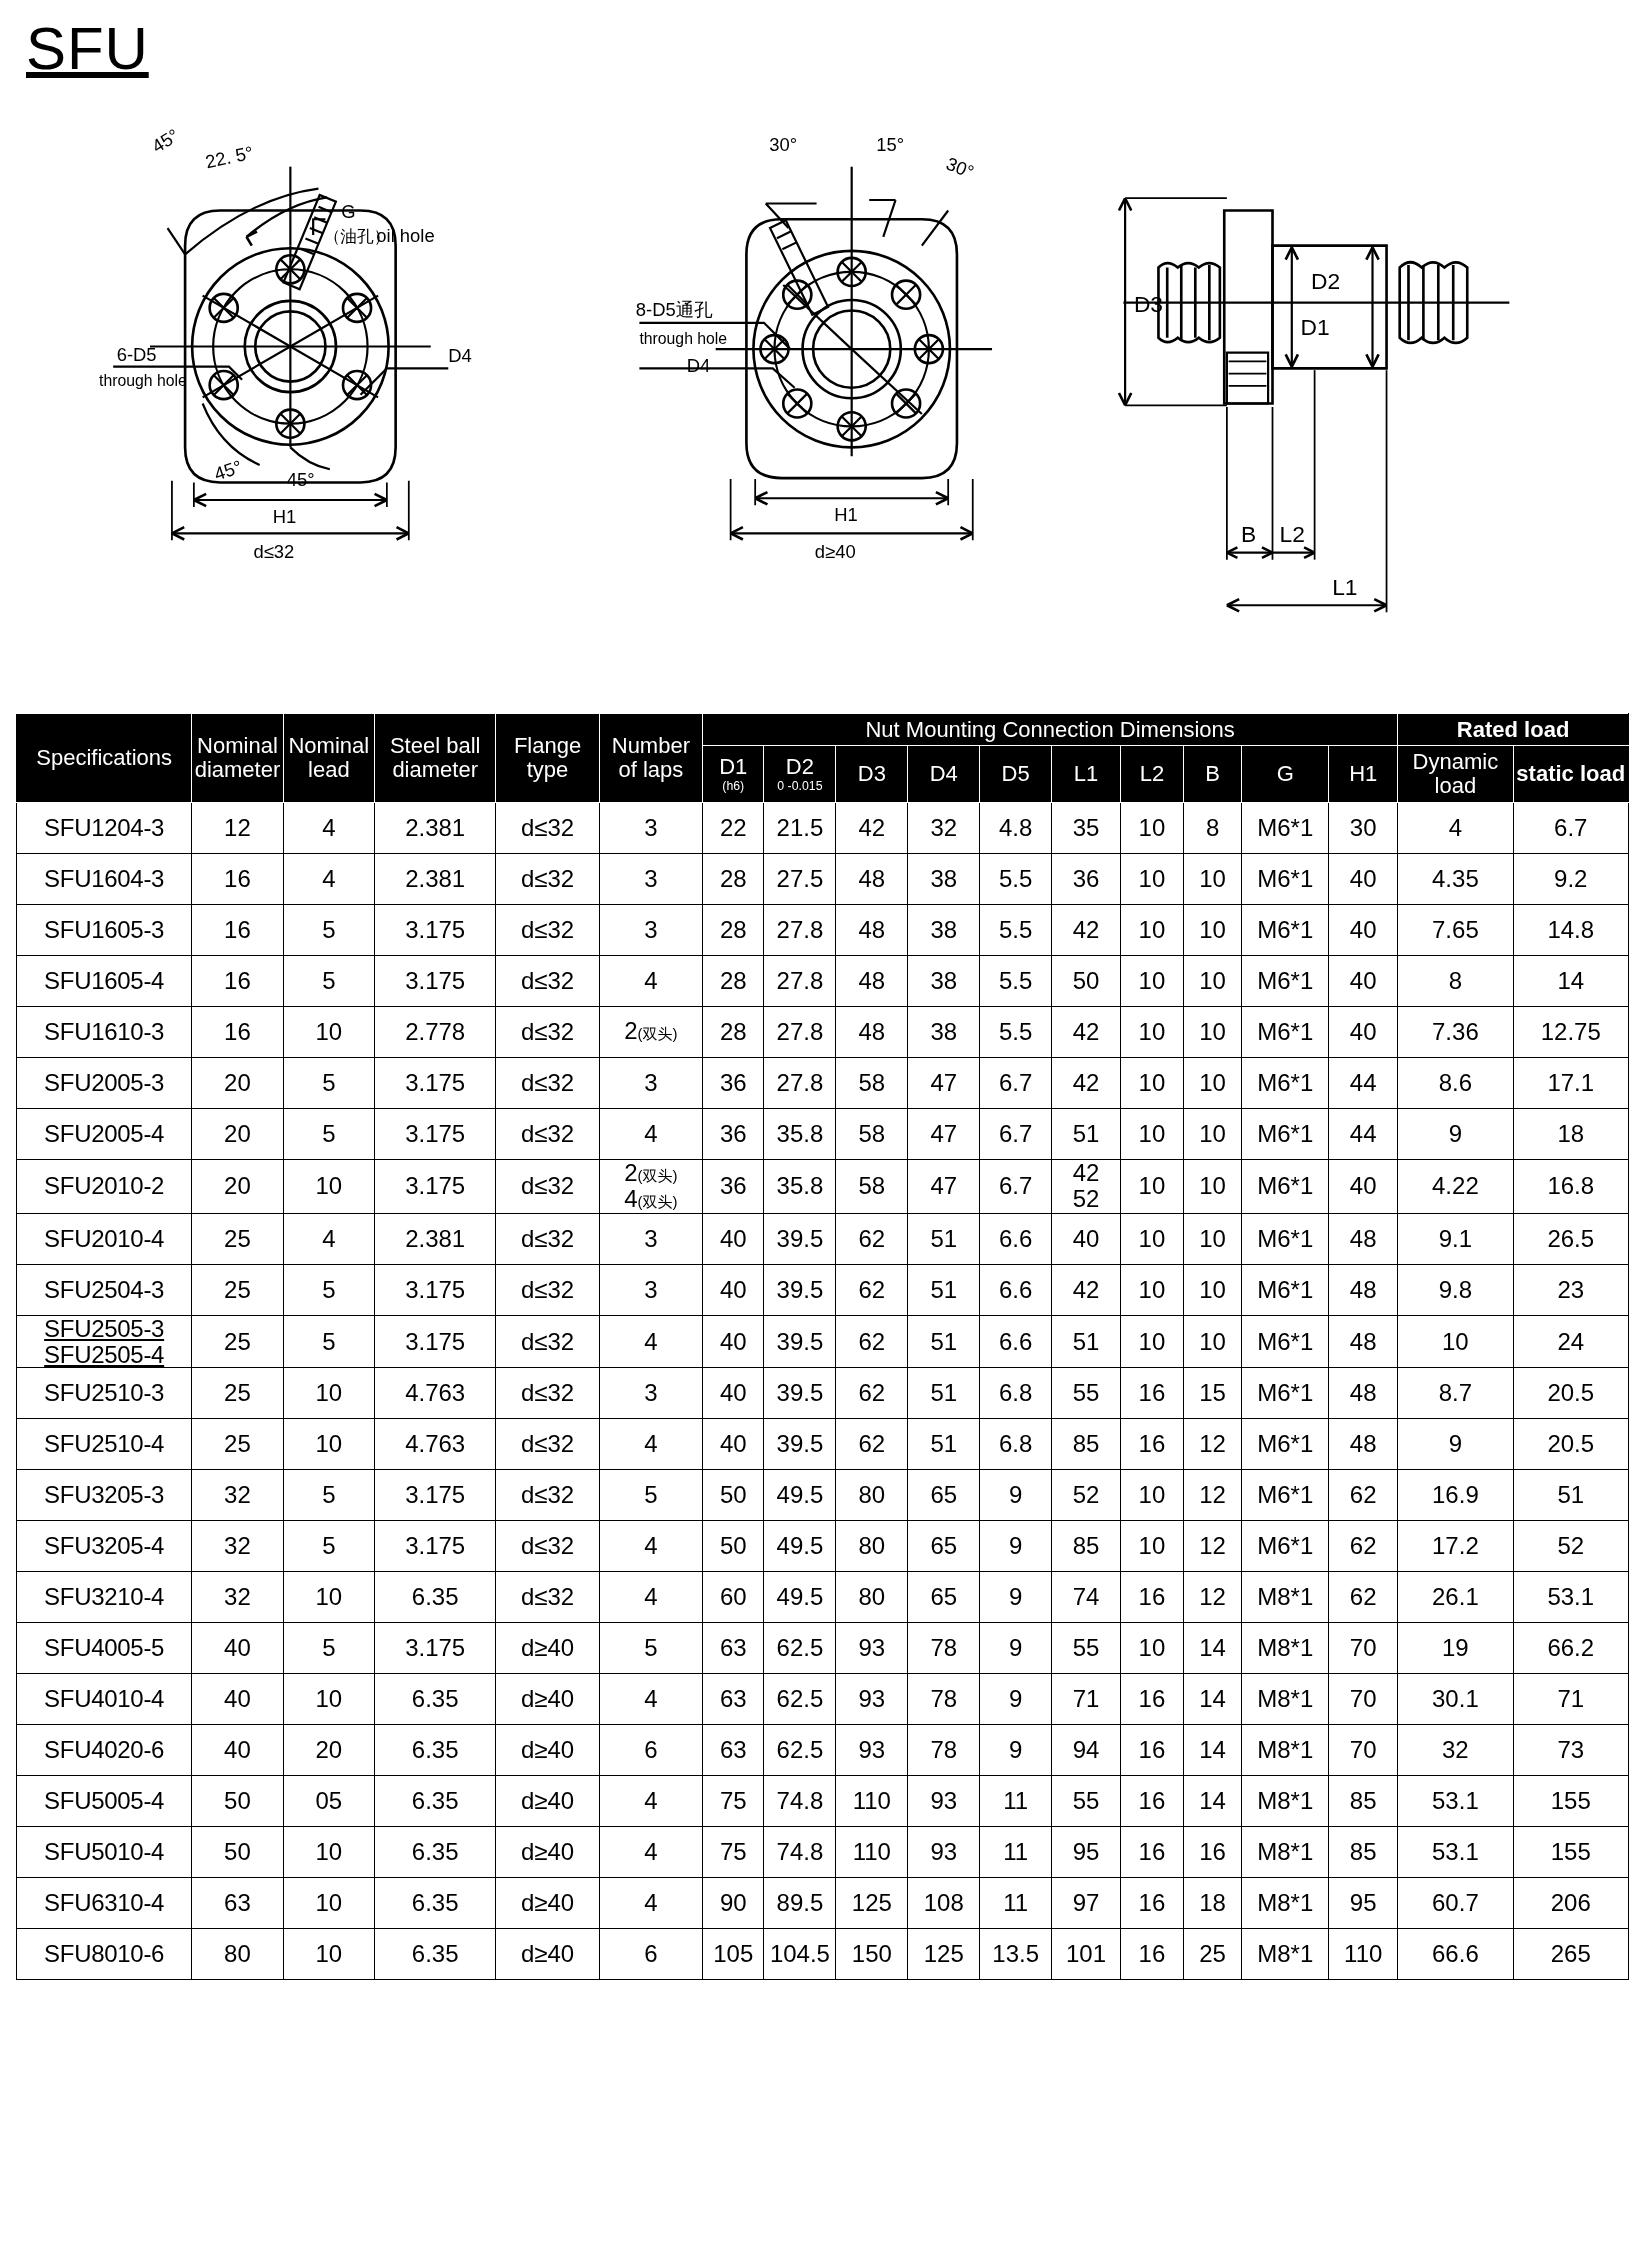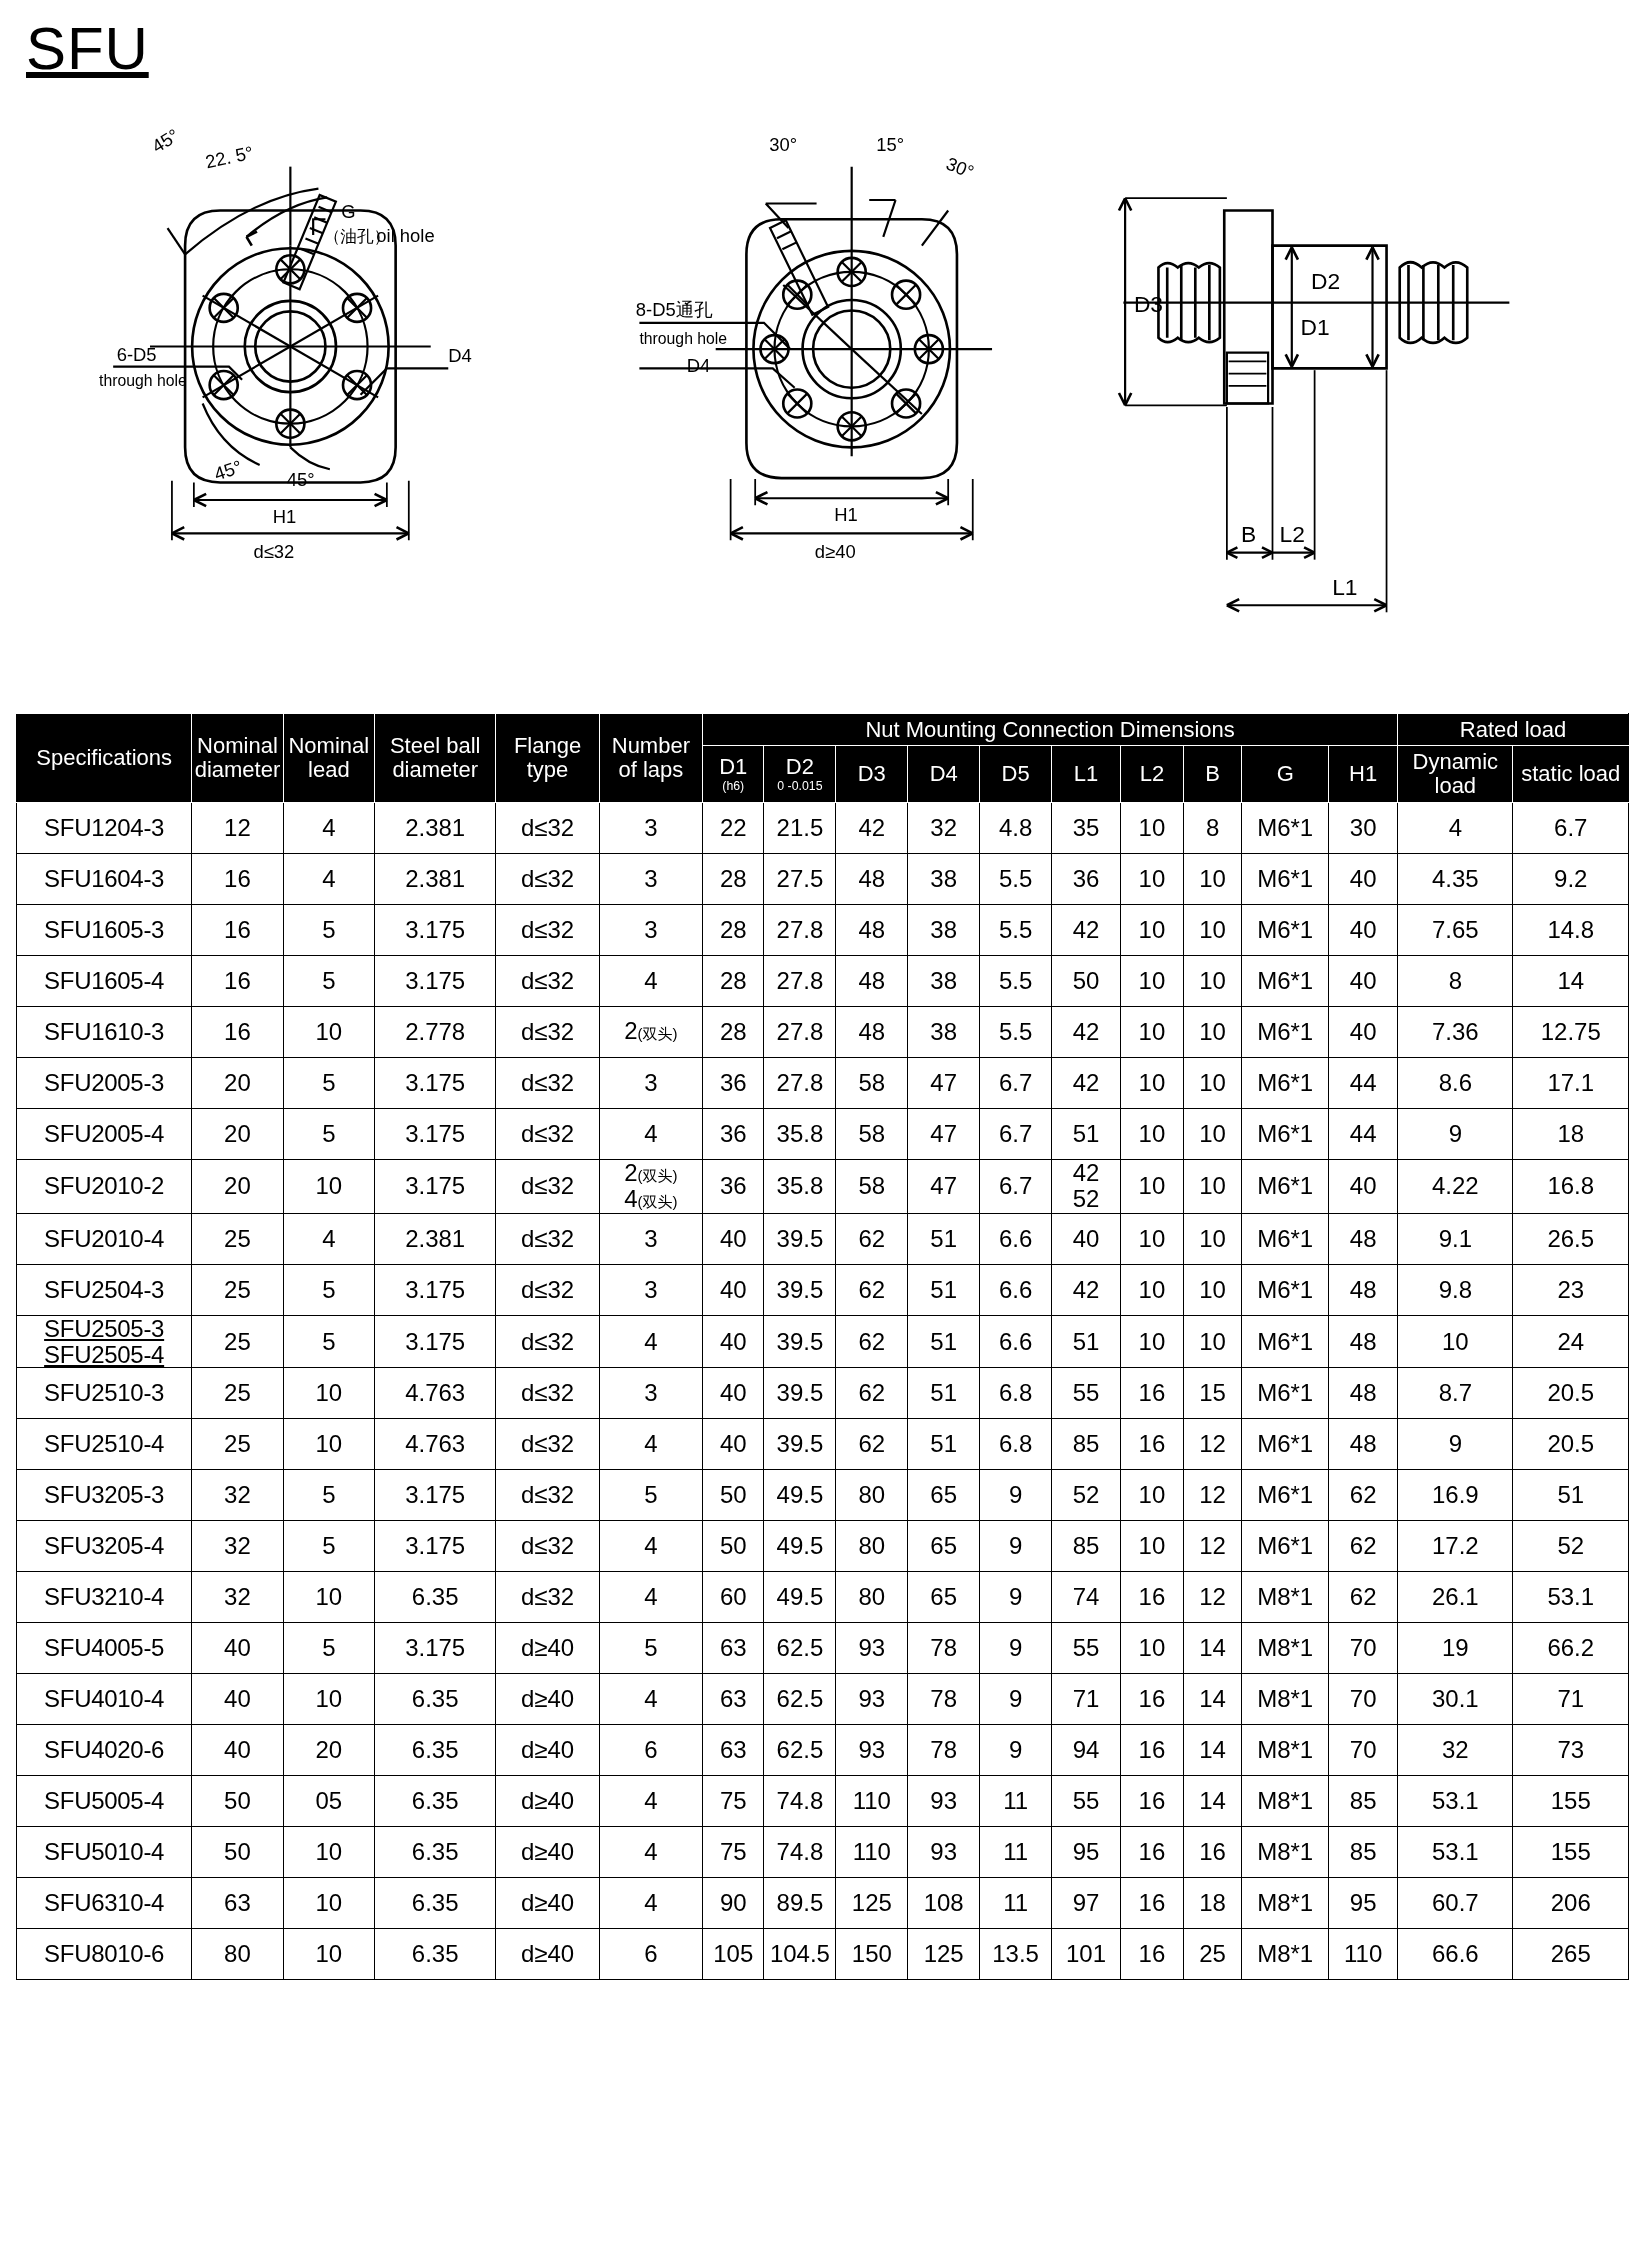--- a/index.html
+++ b/index.html
@@ -73,21 +73,21 @@
   #spec-table thead th {
     background: #000000;
     color: #ffffff;
     font-weight: 400;
     font-size: 22px;
     line-height: 1.1;
     border-color: #ffffff;
     padding: 3.5px 0.9px;
   }
   #spec-table thead th.outer-l { border-left-color: #000; margin-left: 48px; }
-  #spec-table thead th.outer-r { border-right-color: #000; }
+  #spec-table thead th.outer-r { border-right-color: #000; font-weight: bold; }
   #spec-table tbody td {
     height: 50px;
     font-size: 24px;
     background: #fff;
   }
   td.spec-cell { font-size: 24px; letter-spacing: -0.3px; }
   td.spec-cell.two-line { font-size: 20px; line-height: 1.05; text-decoration: underline; }
   .sub-cn { font-size: 15px; }
   .two-line-cell { font-size: 19.3px; line-height: 1.12; }
   .tol {

